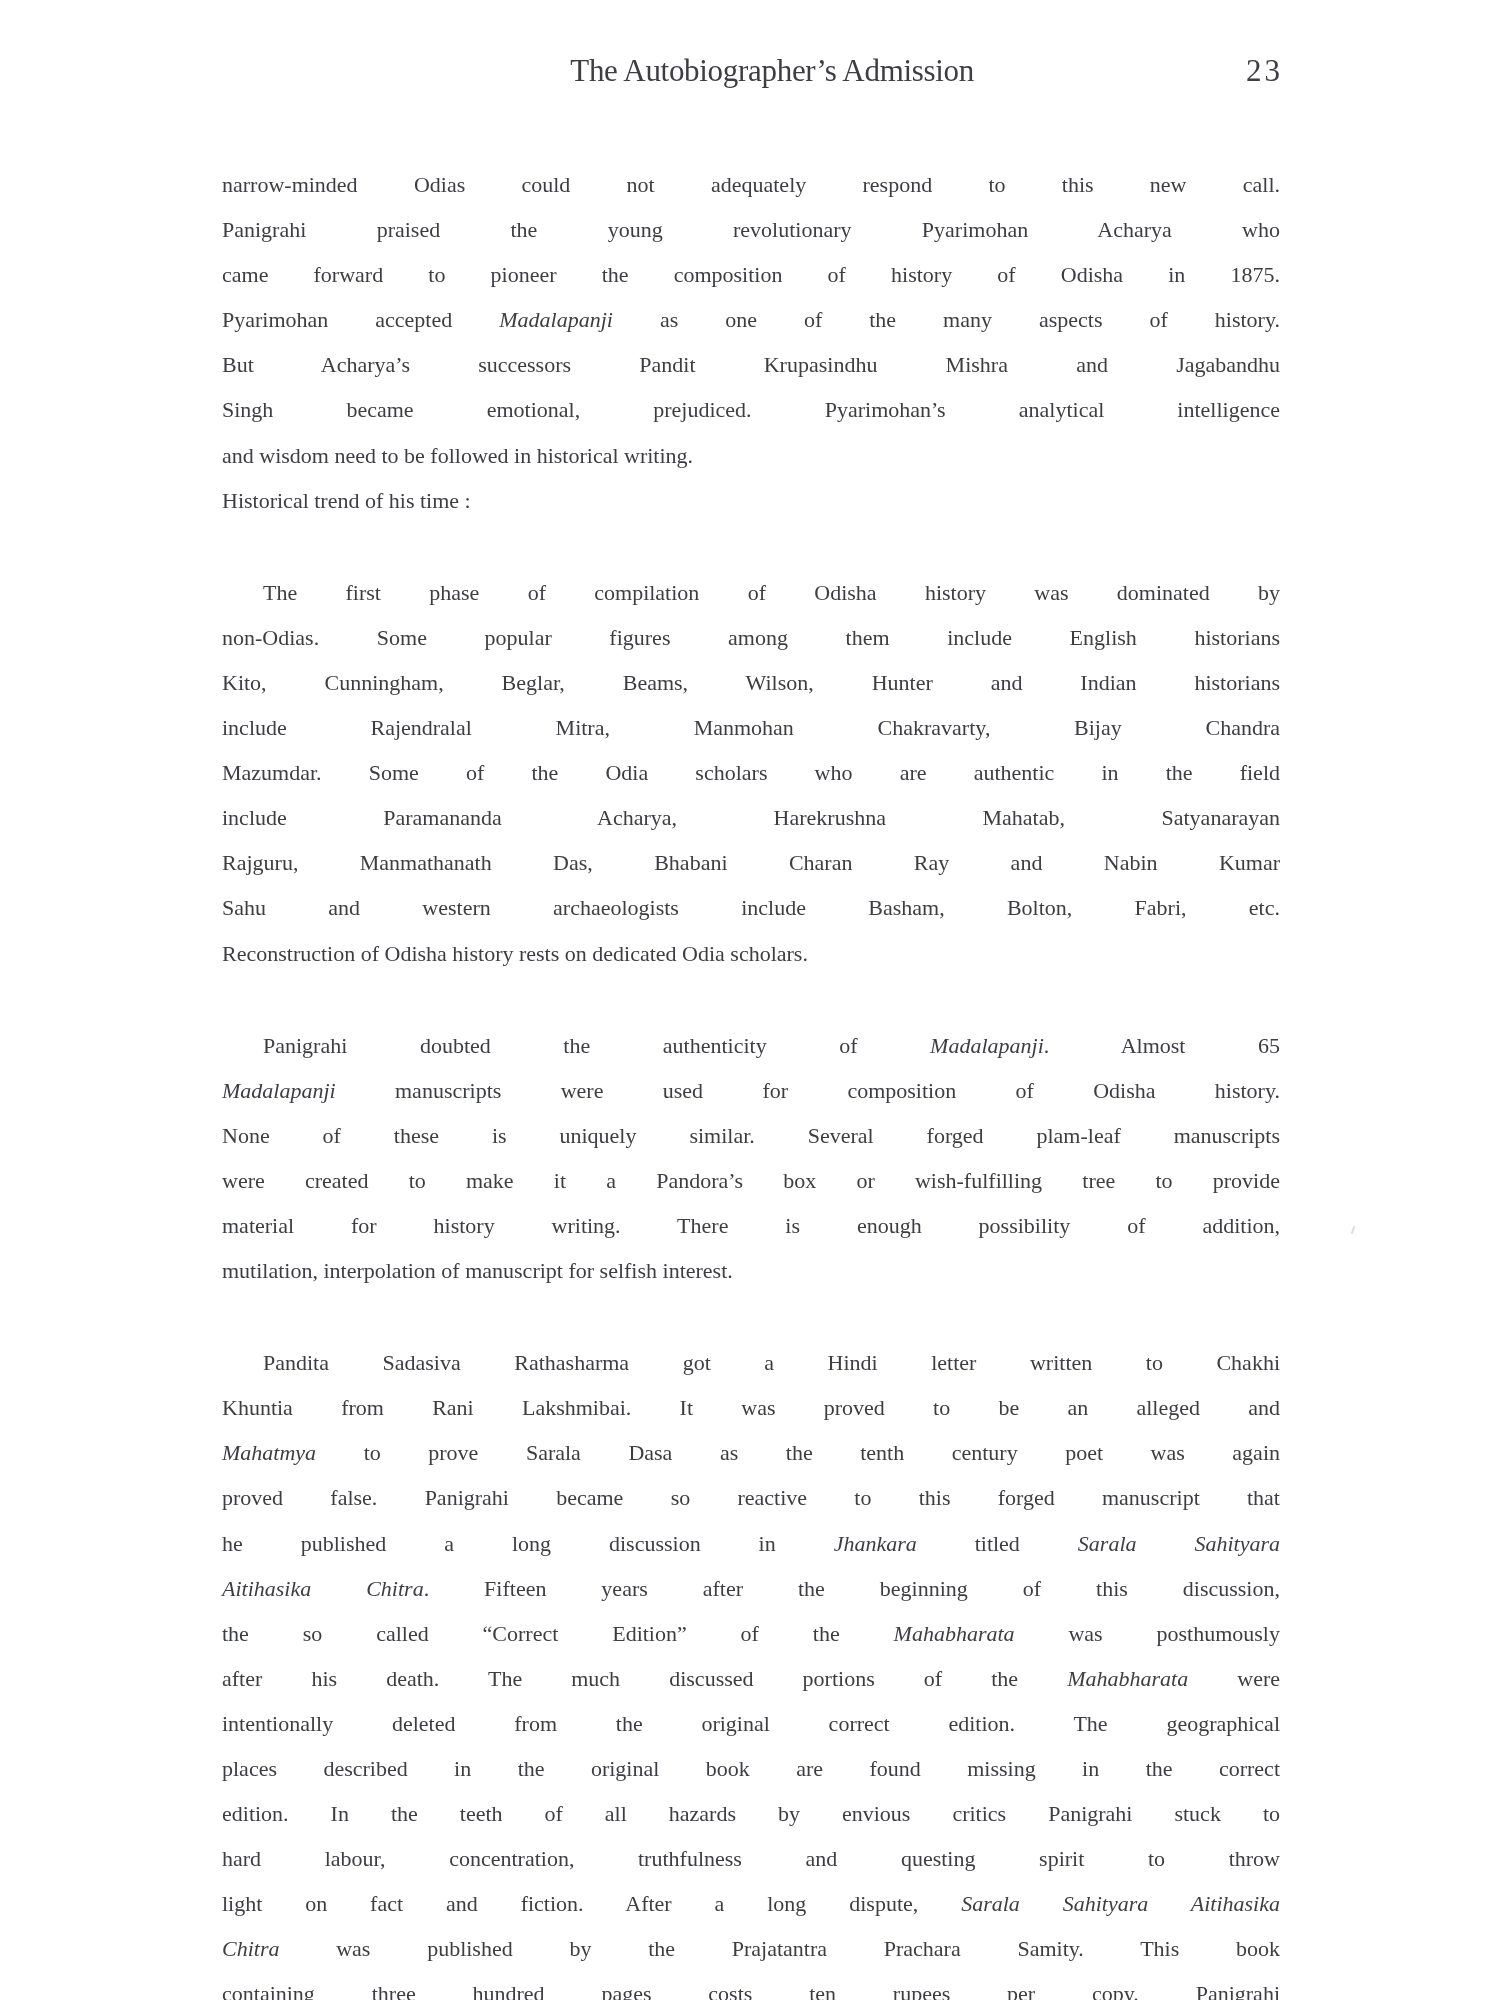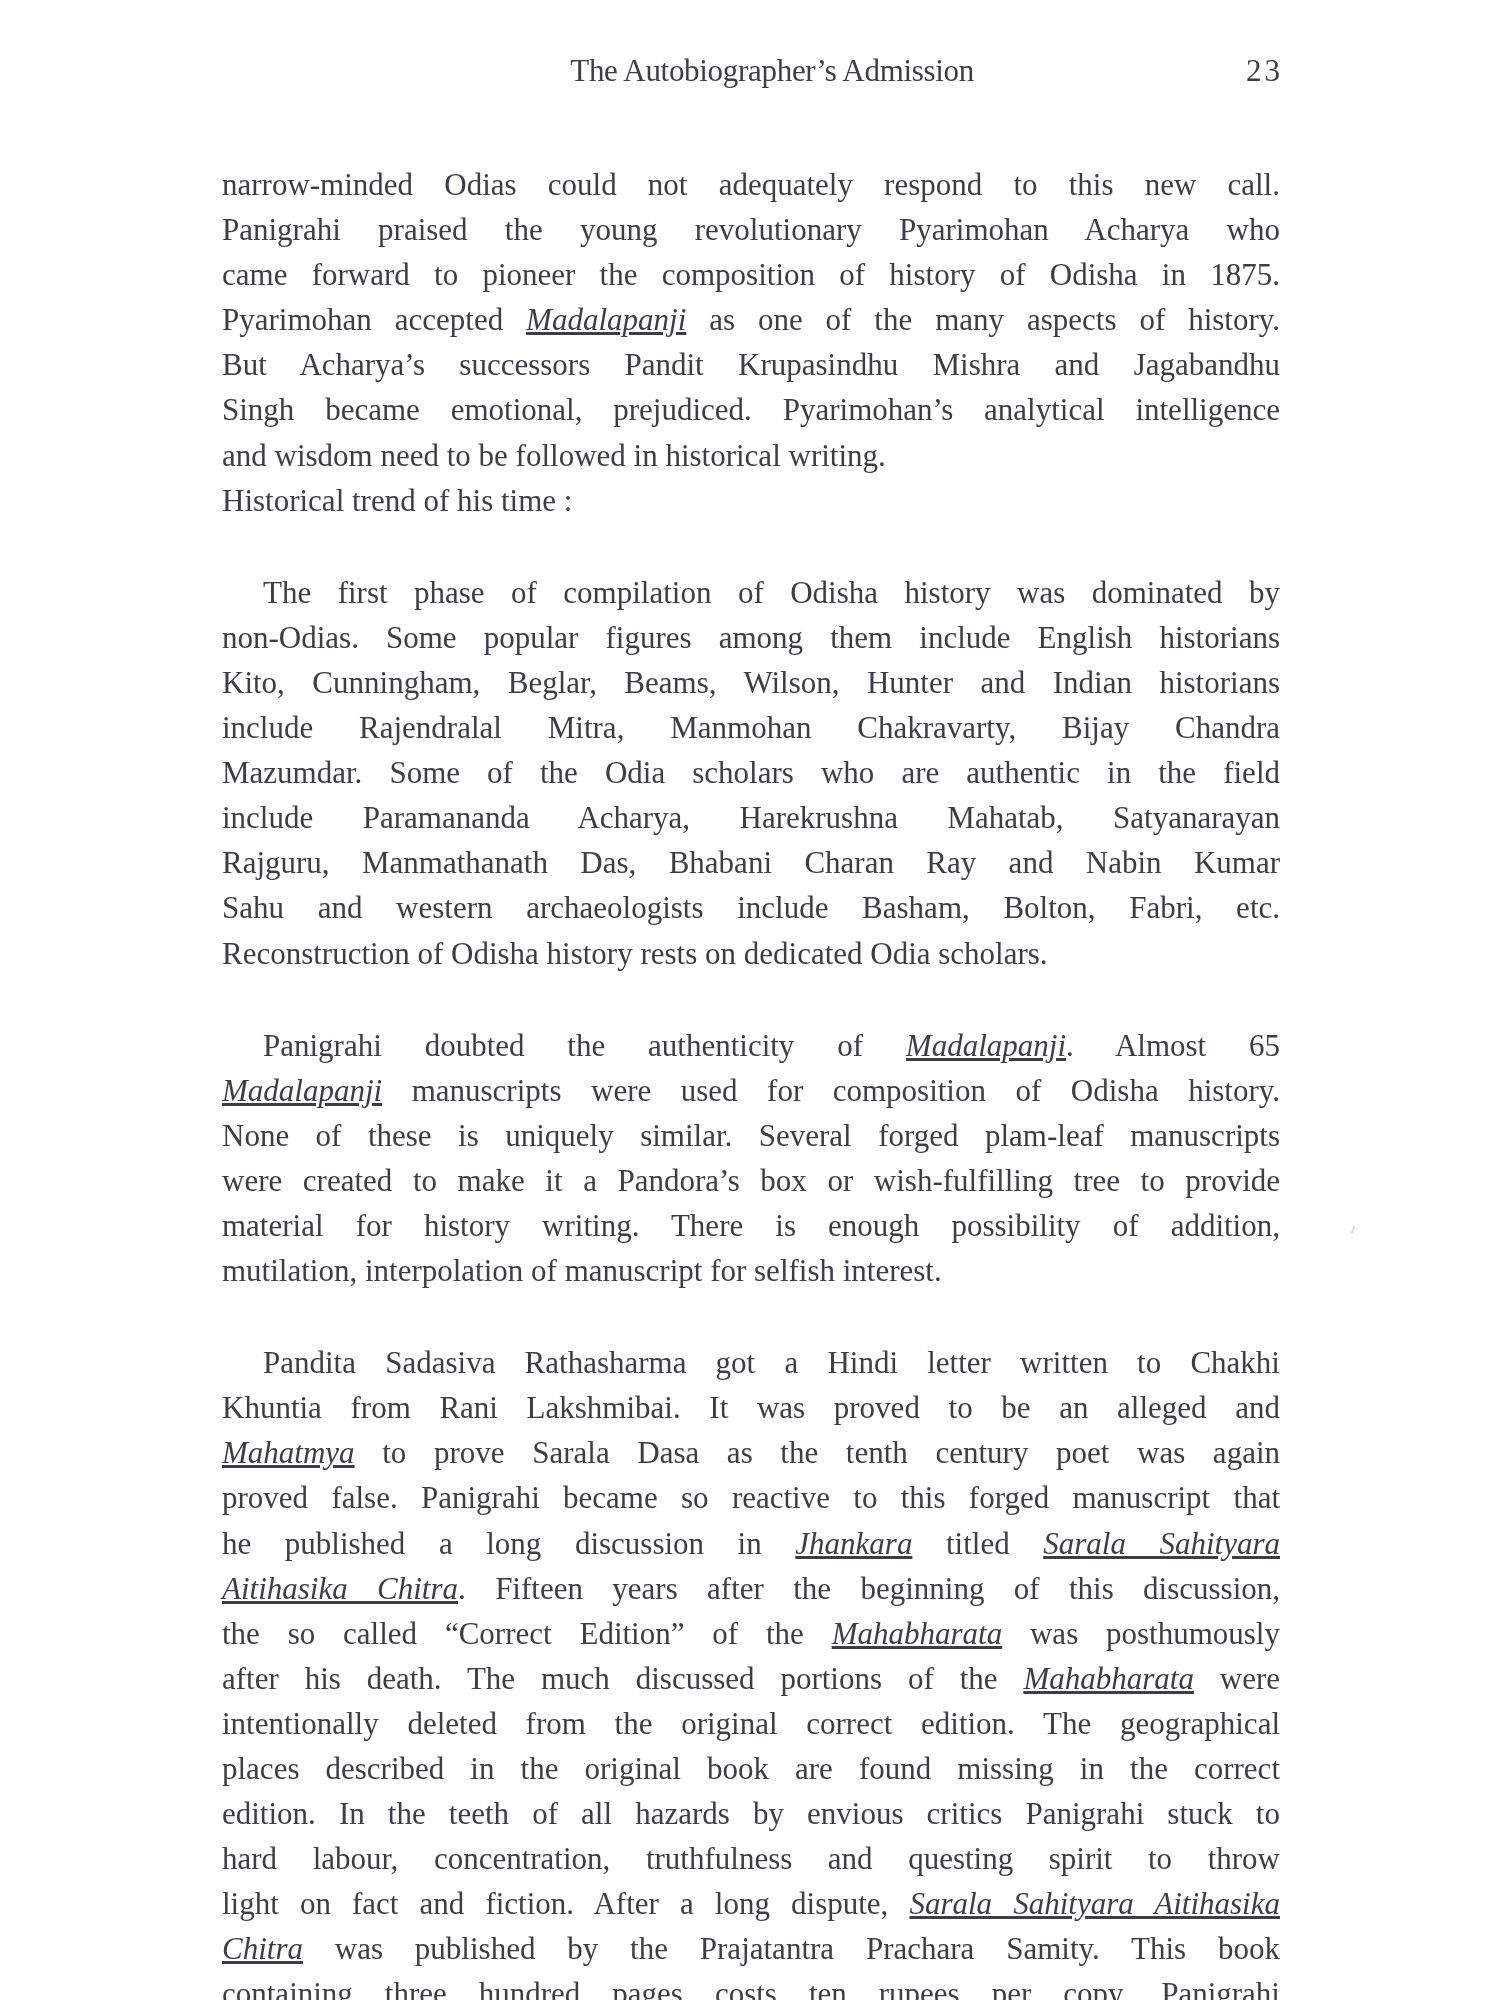--- a/index.html
+++ b/index.html
@@ -37,35 +37,35 @@
     .body-text {
       position: absolute;
       left: 222px;
       top: 162px;
       width: 1058px;
     }
     .line {
       display: block;
       height: 45.1px;
       line-height: 45.1px;
-      font-size: 31px;
+      font-size: 22px;
       white-space: nowrap;
       text-align: justify;
       text-align-last: justify;
       overflow: visible;
     }
     .line.last {
       text-align: center;
       text-align-last: left;
     }
     .line.indent {
       padding-left: 41px;
       margin-top: 47px;
     }
-    .line .it { font-style: italic; text-decoration: underline; }
+    .line .it { font-style: italic; }
     .speck {
       position: absolute;
       left: 1352px;
       top: 1226px;
       width: 2px;
       height: 8px;
       background: #d9c8cf;
       transform: rotate(20deg);
       opacity: 0.7;
     }

